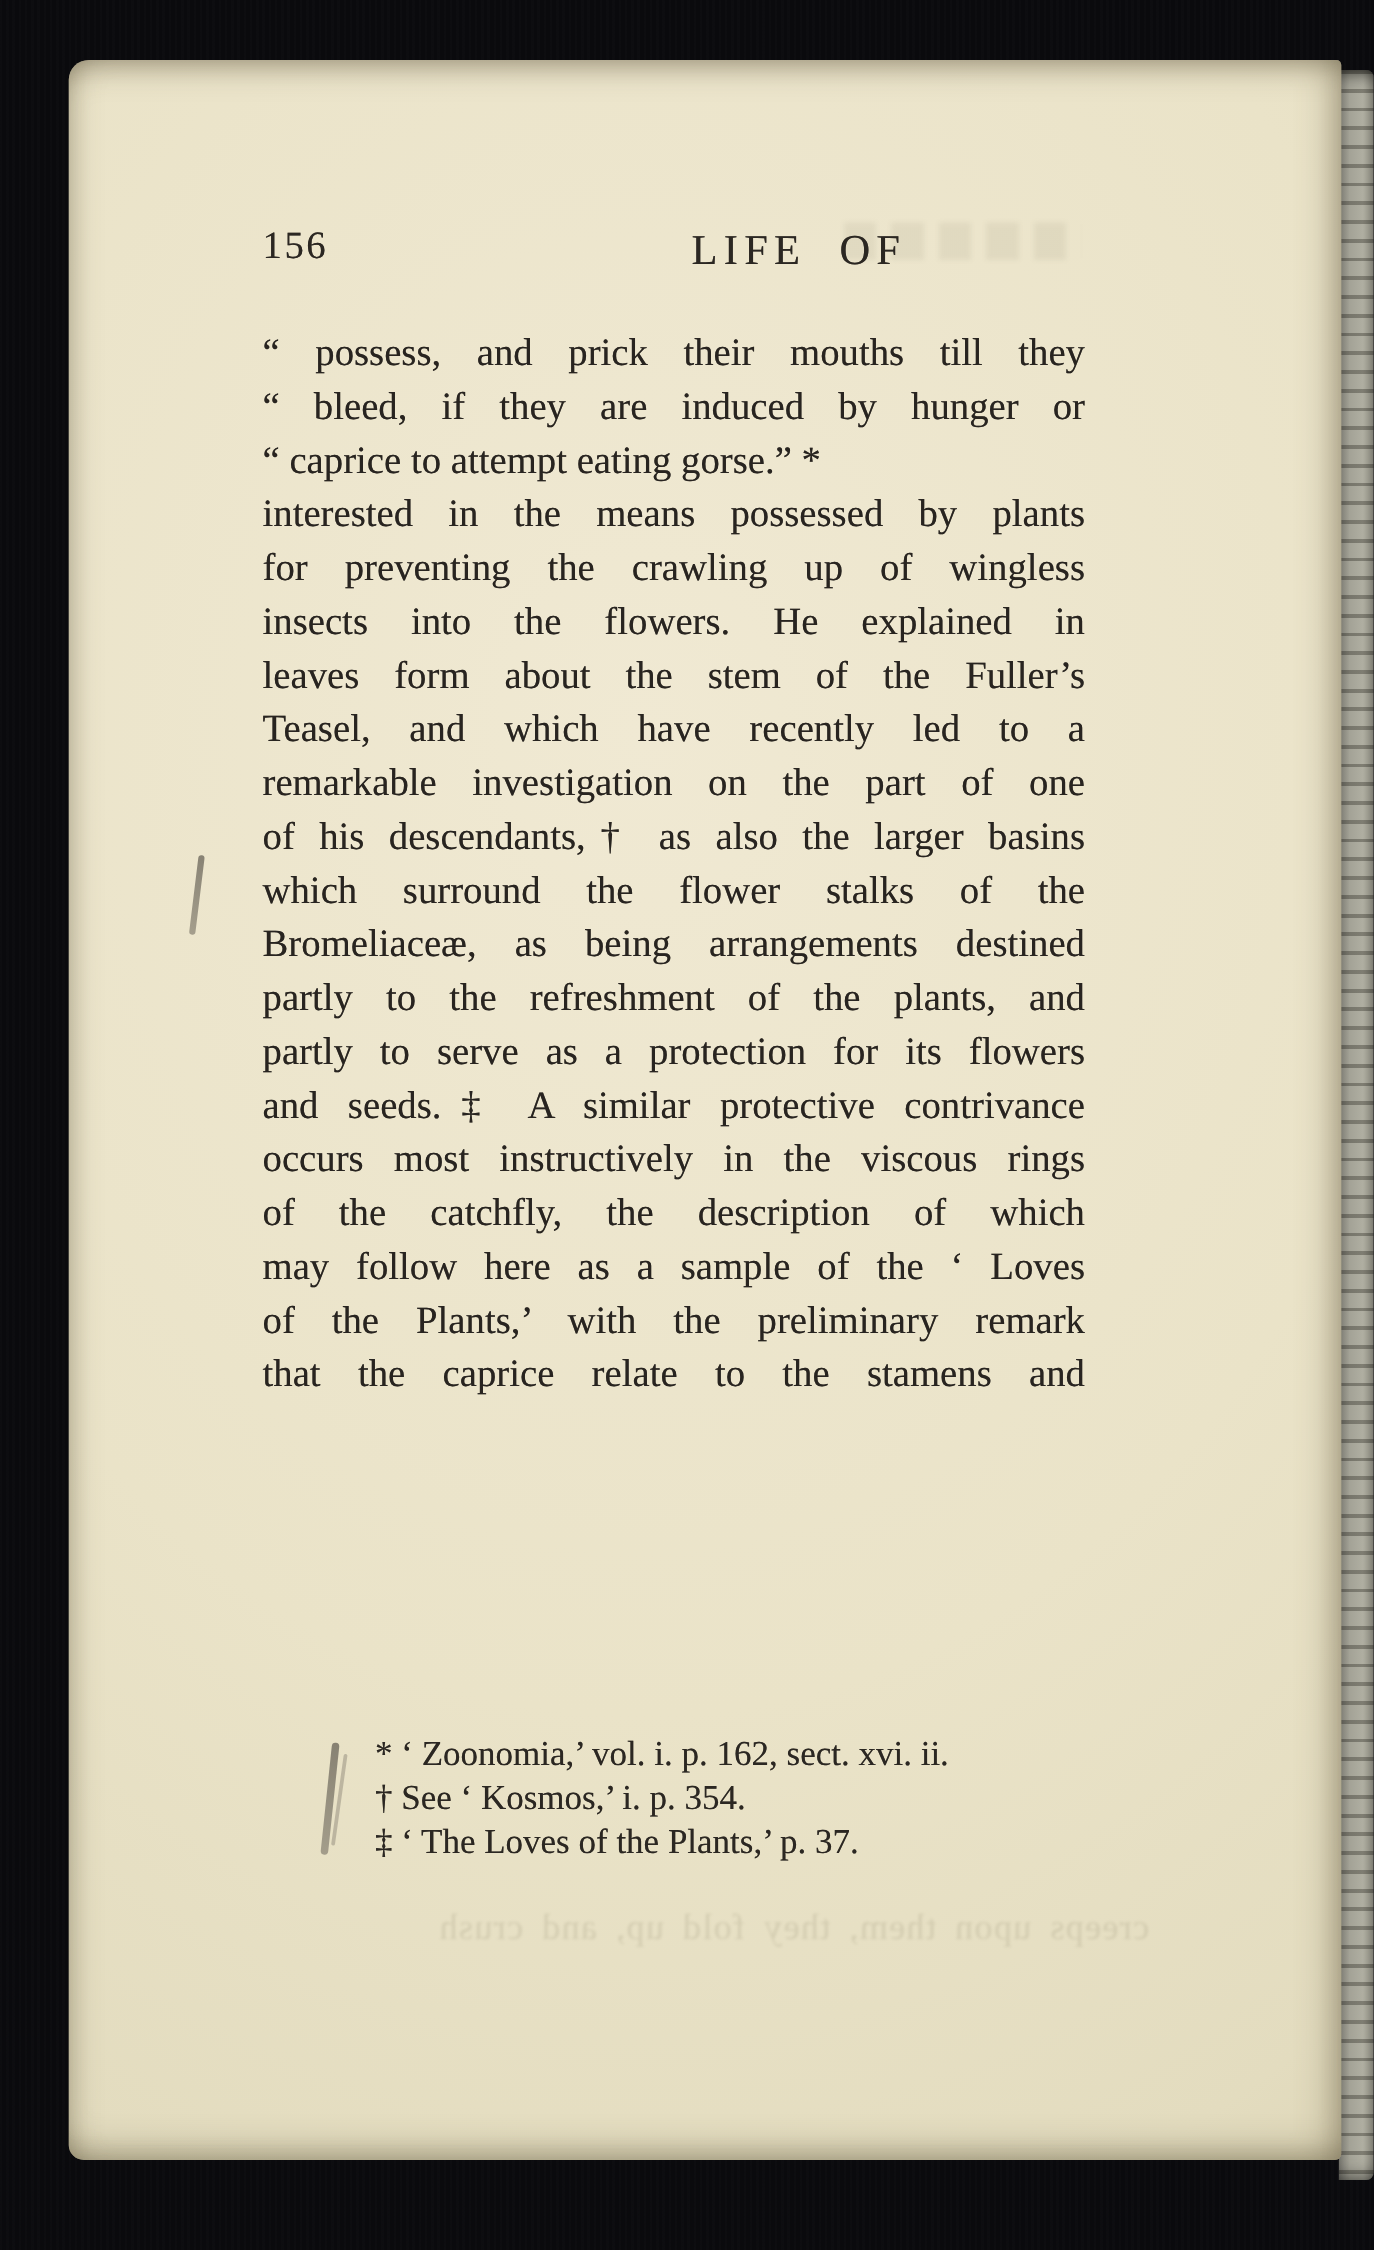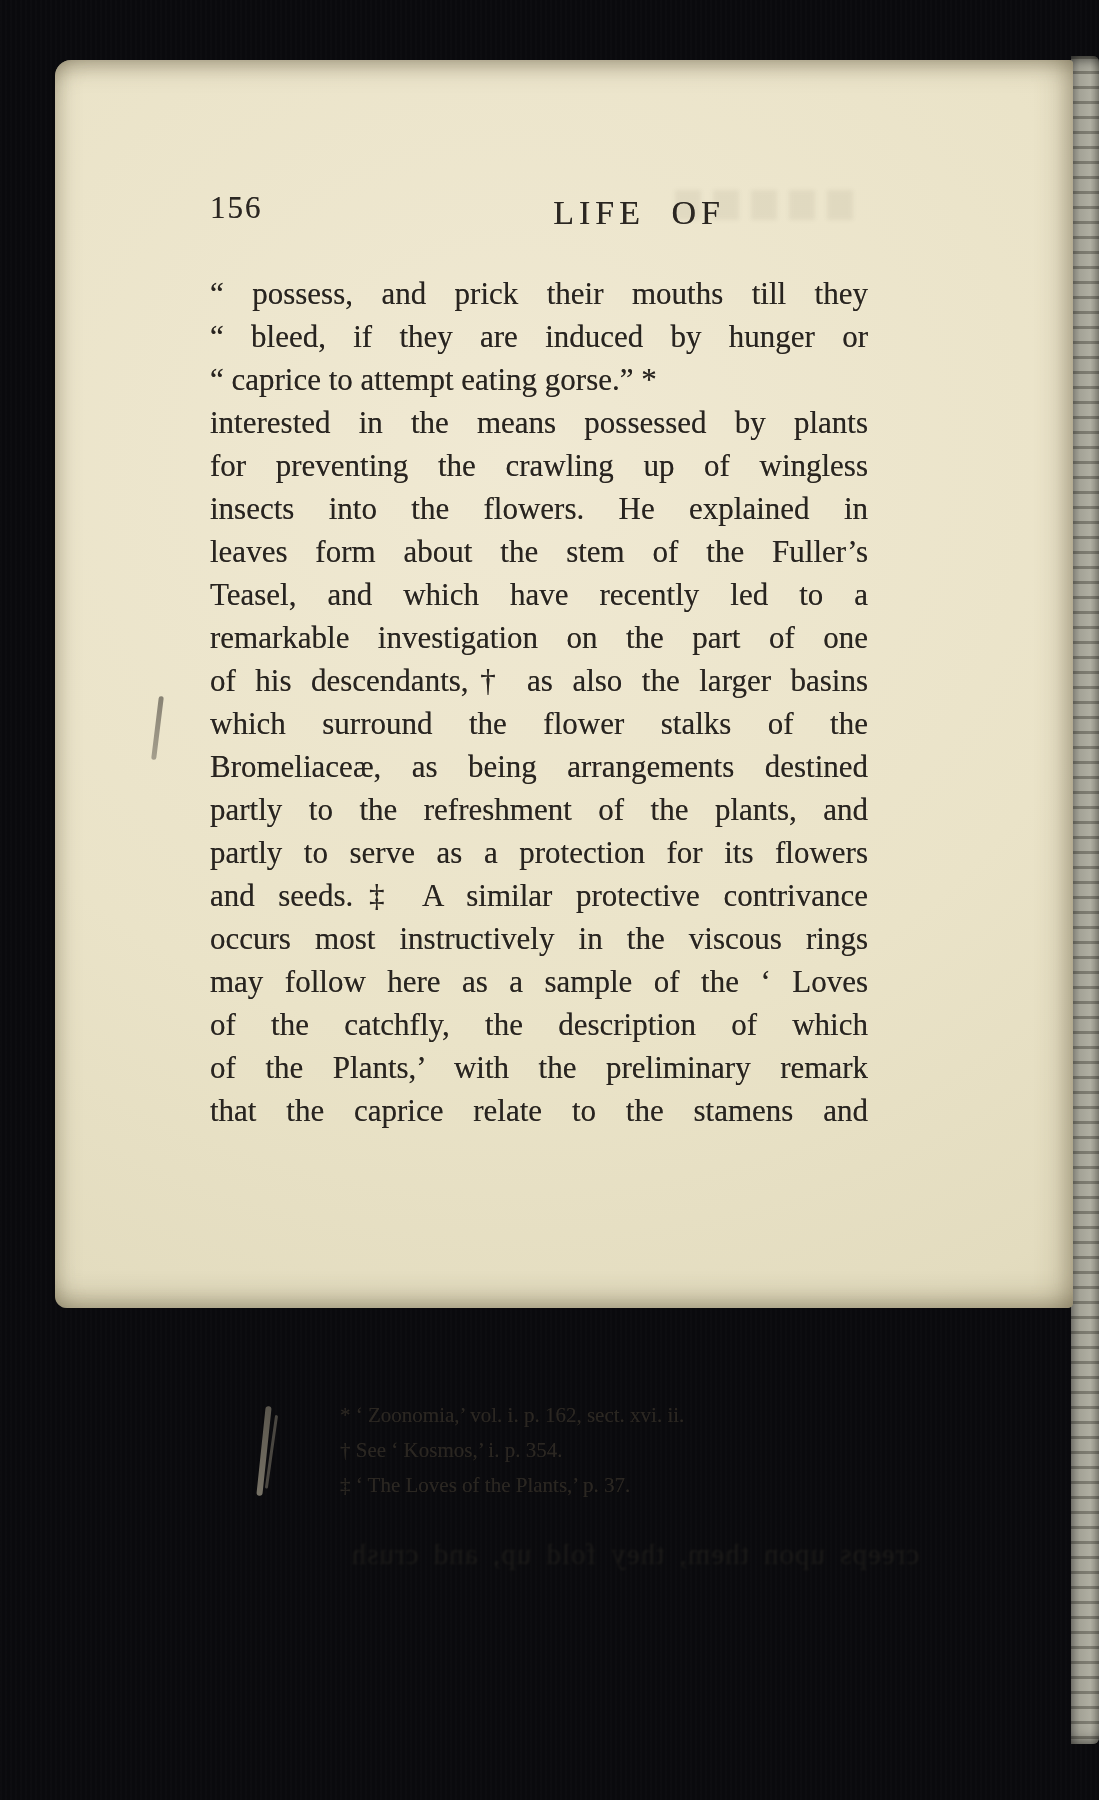--- a/index.html
+++ b/index.html
@@ -18,21 +18,21 @@
       repeating-linear-gradient(180deg, rgba(70,68,60,0.38) 0 3px, rgba(0,0,0,0) 3px 15px),
       linear-gradient(90deg,#83827a 0%, #a3a296 30%, #b0afa2 70%, #8e8d82 100%),
       #a1a094;
     background-blend-mode:multiply,normal;
     border-radius:0 6px 6px 0;
     box-shadow:inset 0 10px 14px -8px rgba(0,0,0,.7), inset 0 -10px 14px -8px rgba(0,0,0,.55);
   }
 
   
   .page{
-    position:absolute;left:55px;top:60px;width:1018px;height:1248px;
+    position:absolute;left:55px;top:48px;width:1018px;height:1680px;
     background:
       radial-gradient(120% 90% at 45% 32%, #f0e9d3 0%, #eae3c8 52%, #e3dcbf 82%, #d8d0b1 100%);
     border-radius:16px 4px 5px 12px;
     box-shadow:
       inset -20px 0 30px -14px rgba(95,85,60,.45),
       inset 16px 0 26px -16px rgba(95,85,60,.35),
       inset 0 18px 26px -16px rgba(80,70,45,.5),
       inset 0 -20px 30px -16px rgba(80,70,45,.45);
   }
 
@@ -54,23 +54,22 @@
     font-size:31px;line-height:43px;color:#282420;
     text-shadow:0 0 .5px rgba(40,36,30,.6);
   }
   .line{display:block;text-align:justify;text-align-last:justify;white-space:normal;}
   .line.left{text-align:left;text-align-last:left;}
   .line.indent{text-indent:34px;}
 
   
   .footnotes{
     position:absolute;left:245px;top:1338px;width:560px;
-    font-size:21px;line-height:35px;color:#2b2722;
+    font-size:28px;line-height:35px;color:#2b2722;
     text-shadow:0 0 .4px rgba(43,39,34,.6);
-    margin-left:40px;
   }
   .footnote{display:block;text-align:left;}
 
   
   .ghost-text{
     position:absolute;left:250px;top:1478px;width:660px;
     font-size:29px;color:#6f684d;opacity:.16;filter:blur(1.1px);
     transform:scaleX(-1);text-align:center;letter-spacing:1px;word-spacing:6px;
     pointer-events:none;
   }
@@ -113,22 +112,22 @@
     <span class="line">leaves form about the stem of the Fuller’s</span>
     <span class="line">Teasel, and which have recently led to a</span>
     <span class="line">remarkable investigation on the part of one</span>
     <span class="line">of his descendants,† as also the larger basins</span>
     <span class="line">which surround the flower stalks of the</span>
     <span class="line">Bromeliaceæ, as being arrangements destined</span>
     <span class="line">partly to the refreshment of the plants, and</span>
     <span class="line">partly to serve as a protection for its flowers</span>
     <span class="line">and seeds.‡  A similar protective contrivance</span>
     <span class="line">occurs most instructively in the viscous rings</span>
+    <span class="line">of the catchfly, the description of which</span>
     <span class="line">may follow here as a sample of the ‘ Loves</span>
-    <span class="line">of the catchfly, the description of which</span>
     <span class="line">of the Plants,’ with the preliminary remark</span>
     <span class="line">that the caprice relate to the stamens and</span>
   </div>
 
   <div class="footnotes">
     <span class="footnote">* ‘ Zoonomia,’ vol. i. p. 162, sect. xvi. ii.</span>
     <span class="footnote">† See ‘ Kosmos,’ i. p. 354.</span>
     <span class="footnote">‡ ‘ The Loves of the Plants,’ p. 37.</span>
   </div>
 

